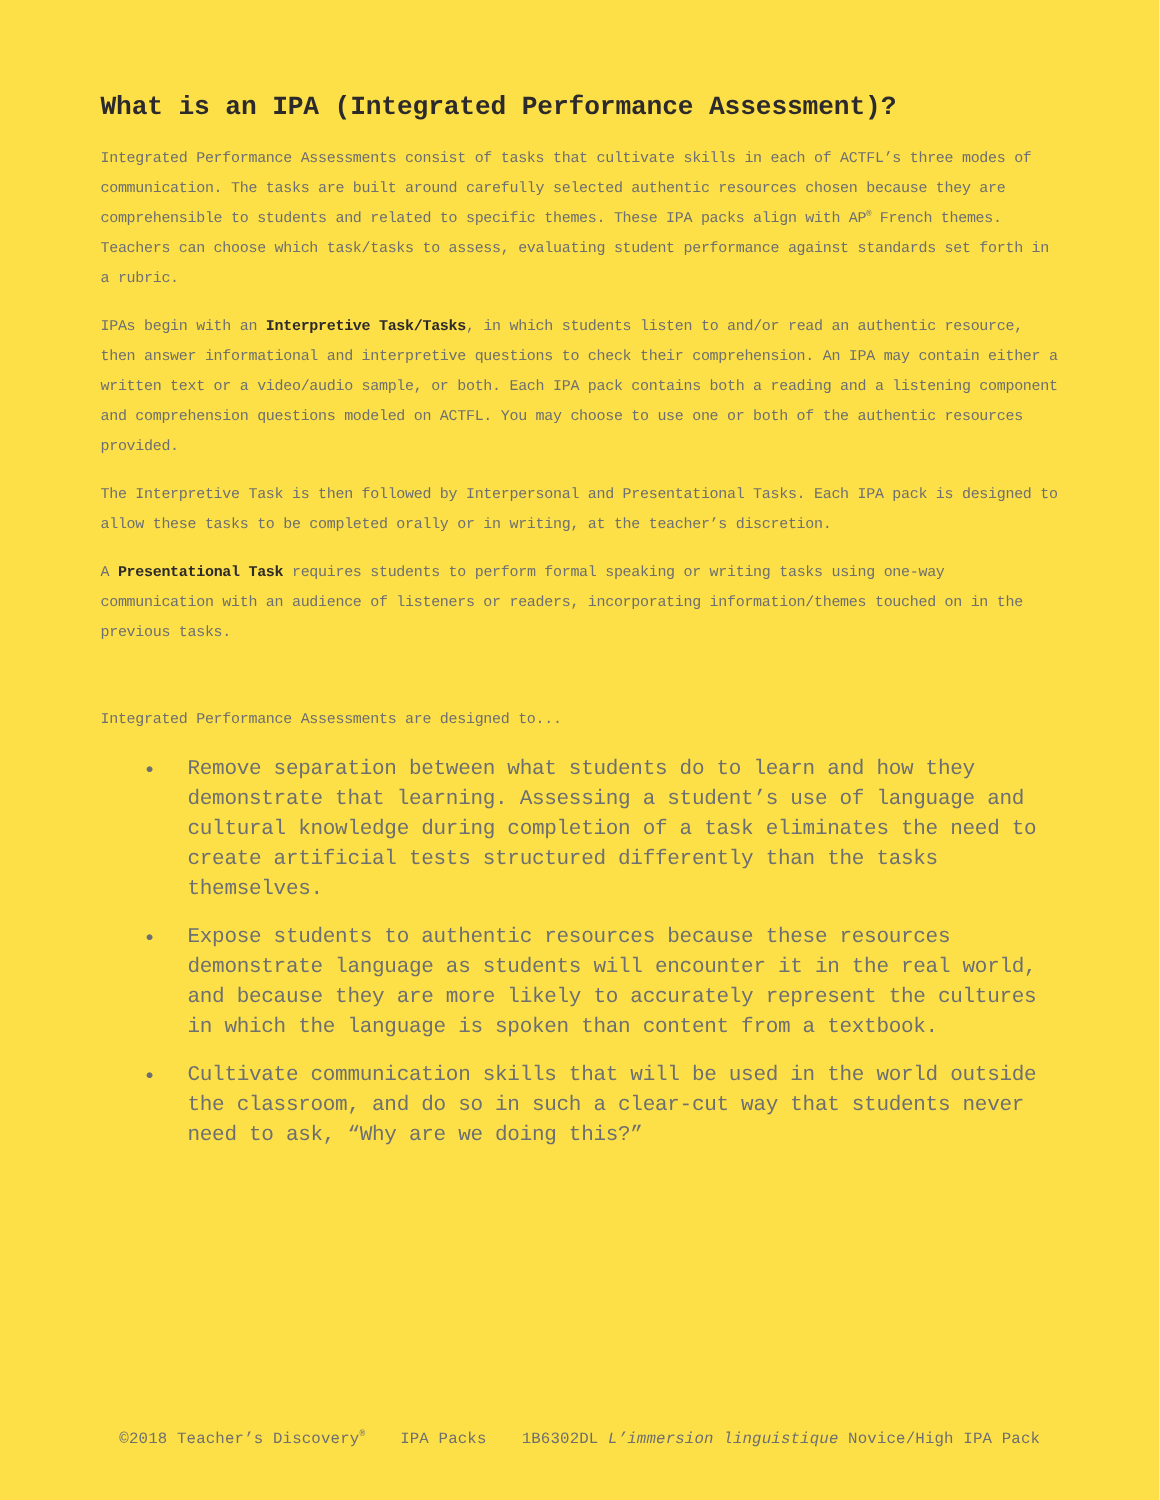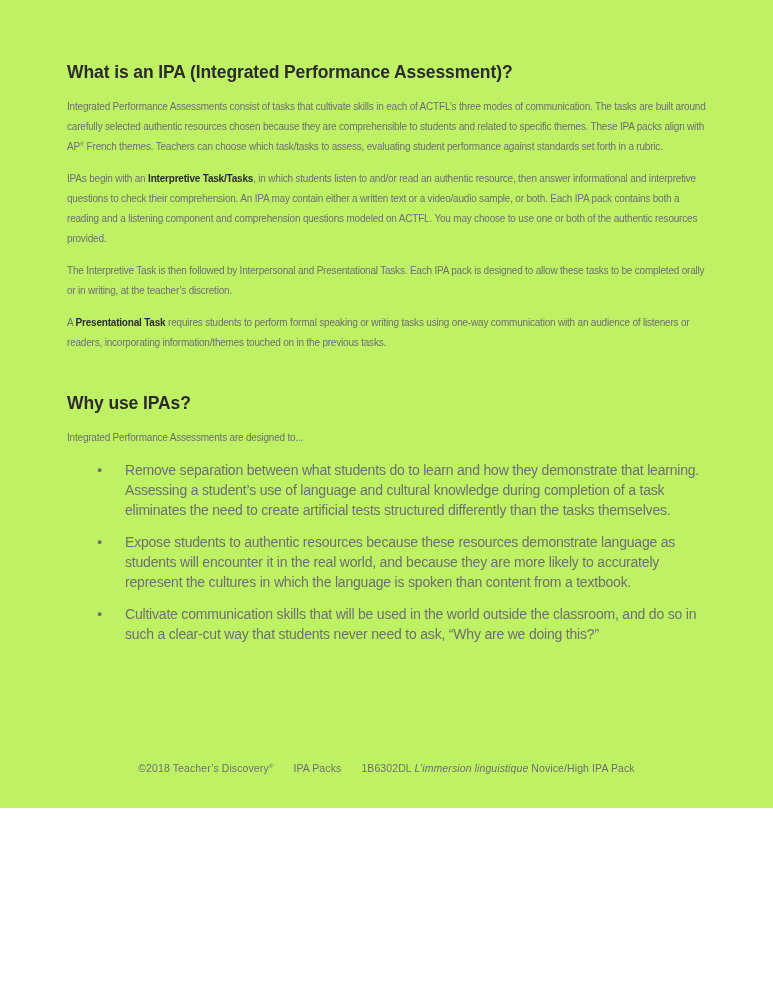--- a/index.html
+++ b/index.html
@@ -3,24 +3,24 @@
 <meta charset="utf-8">
 <style>
   html, body {
     margin: 0;
     padding: 0;
     background: #ffffff;
   }
   .page {
     position: relative;
     width: 773px;
-    height: 808px;
+    height: 1000px;
     margin: 0 auto;
-    background: #bef264;
-    font-family: Liberation Sans, sans-serif;
+    background: #fde047;
+    font-family: Liberation Mono, monospace;
     box-sizing: border-box;
     padding: 60px 66px 0 67px;
     overflow: hidden;
   }
   h1.doc-heading {
     font-size: 17.5px;
     font-weight: 700;
     color: #2d2a2c;
     letter-spacing: -0.1px;
     margin: 0 0 13px 0;
@@ -94,21 +94,20 @@
 
   <section>
     <h1 class="doc-heading">What is an IPA (Integrated Performance Assessment)?</h1>
     <p class="doc-para"><span>Integrated Performance Assessments consist of tasks that cultivate skills in each of ACTFL’s three modes of communication. The tasks are built around carefully selected authentic resources chosen because they are comprehensible to students and related to specific themes. These IPA packs align with AP</span><span class="seg-sup">®</span><span> French themes. Teachers can choose which task/tasks to assess, evaluating student performance against standards set forth in a rubric.</span></p>
     <p class="doc-para"><span>IPAs begin with an </span><span class="seg-bold">Interpretive Task/Tasks</span><span>, in which students listen to and/or read an authentic resource, then answer informational and interpretive questions to check their comprehension. An IPA may contain either a written text or a video/audio sample, or both. Each IPA pack contains both a reading and a listening component and comprehension questions modeled on ACTFL. You may choose to use one or both of the authentic resources provided.</span></p>
     <p class="doc-para"><span>The Interpretive Task is then followed by Interpersonal and Presentational Tasks. Each IPA pack is designed to allow these tasks to be completed orally or in writing, at the teacher’s discretion.</span></p>
     <p class="doc-para"><span>A </span><span class="seg-bold">Presentational Task</span><span> requires students to perform formal speaking or writing tasks using one-way communication with an audience of listeners or readers, incorporating information/themes touched on in the previous tasks.</span></p>
   </section>
 
   <section class="section-why">
-    <h1 class="doc-heading">Why use IPAs?</h1>
     <p class="doc-para">Integrated Performance Assessments are designed to...</p>
     <ul class="bullet-list">
       <li>Remove separation between what students do to learn and how they demonstrate that learning. Assessing a student’s use of language and cultural knowledge during completion of a task eliminates the need to create artificial tests structured differently than the tasks themselves.</li>
       <li>Expose students to authentic resources because these resources demonstrate language as students will encounter it in the real world, and because they are more likely to accurately represent the cultures in which the language is spoken than content from a textbook.</li>
       <li>Cultivate communication skills that will be used in the world outside the classroom, and do so in such a clear-cut way that students never need to ask, “Why are we doing this?”</li>
     </ul>
   </section>
 
   <footer class="page-footer">
     <span class="footer-item"><span>©2018 Teacher’s Discovery</span><span class="seg-sup">®</span></span>

